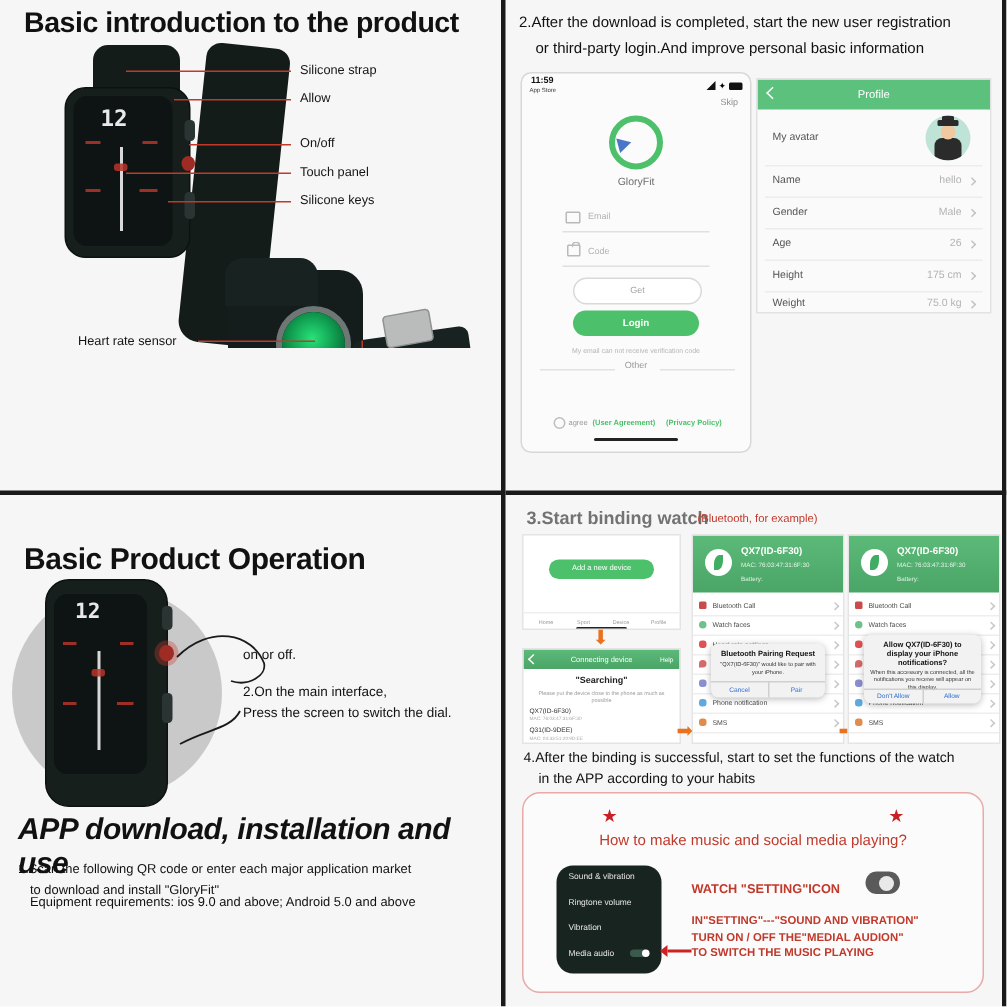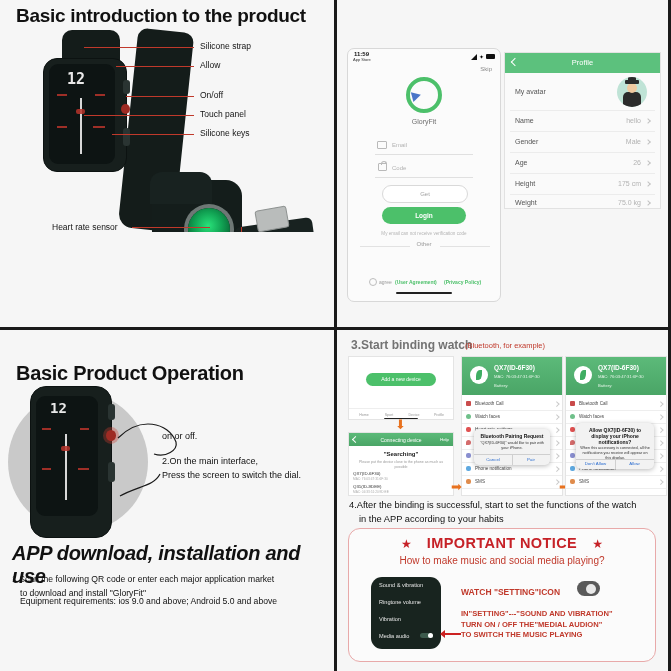--- a/index.html
+++ b/index.html
@@ -220,20 +220,22 @@
     <div class="opt" style="left:162px;top:124px;">2.On the main interface,</div>
     <div class="opt" style="left:162px;top:138px;">Press the screen to switch the dial.</div>
 
     <div class="h-big" style="position:absolute;left:12px;top:212px;font-size:20px;font-style:italic;">APP download, installation and use</div>
     <div class="opt" style="left:12px;top:242px;font-size:8.6px;">1.Scan the following QR code or enter each major application market</div>
     <div class="opt" style="left:20px;top:256px;font-size:8.6px;">to download and install "GloryFit"</div>
     <div class="opt" style="left:20px;top:264px;font-size:8.6px;">Equipment requirements: ios 9.0 and above; Android 5.0 and above</div>
   </div>
 
   <div class="quad q-tr">
+    <div class="rtxt" style="left:9px;top:8px;">2.After the download is completed, start the new user registration</div>
+    <div class="rtxt" style="left:20px;top:25px;">or third-party login.And improve personal basic information</div>
 
     <div class="phone" style="left:10px;top:48px;width:152px;height:252px;">
       <div class="statusbar">
         <div class="sb-time">11:59</div>
         <div class="sb-app">App Store</div>
         <div class="sb-right">
           <span class="sig"></span>
           <span style="font-size:6px;">✦</span>
           <span class="batt"></span>
         </div>
@@ -448,21 +450,20 @@
         <div class="dlg-vs" style="left:39px;top:36px;"></div>
         <div class="dlg-btn" style="left:0;top:38px;width:39px;">Don't Allow</div>
         <div class="dlg-btn" style="left:39px;top:38px;width:39px;">Allow</div>
       </div>
     </div>
 
     <div class="rtxt" style="left:12px;top:168px;font-size:9.3px;">4.After the binding is successful, start to set the functions of the watch</div>
     <div class="rtxt" style="left:22px;top:182px;font-size:9.3px;">in the APP according to your habits</div>
 
     <div class="notice" style="left:11px;top:198px;width:306px;height:132px;">
-      <div class="n-title" style="top:6px;">IMPORTANT NOTICE</div>
       <span class="star" style="left:52px;top:8px;">★</span>
       <span class="star" style="right:52px;top:8px;">★</span>
       <div class="n-sub" style="top:26px;">How to make music and social media playing?</div>
 
       <div class="n-watch" style="left:22px;top:48px;width:70px;height:72px;">
         <span class="n-wl" style="top:5px;">Sound &amp; vibration</span>
         <span class="n-wl" style="top:22px;">Ringtone volume</span>
         <span class="n-wl" style="top:39px;">Vibration</span>
         <span class="n-wl" style="top:56px;">Media audio</span>
         <span class="n-tog" style="left:49px;top:56px;"></span>

